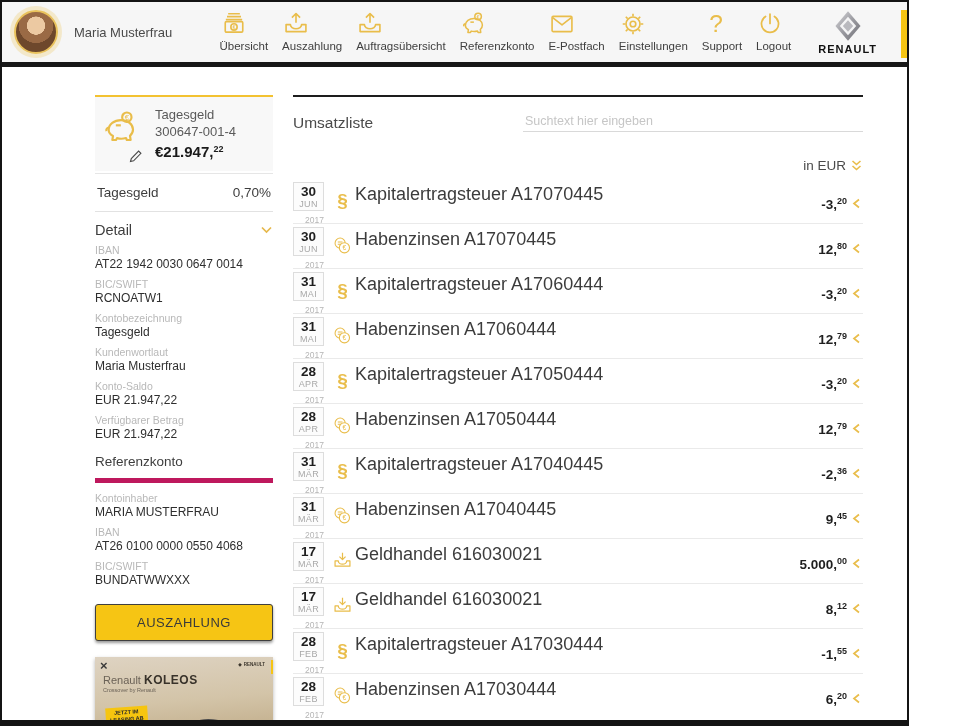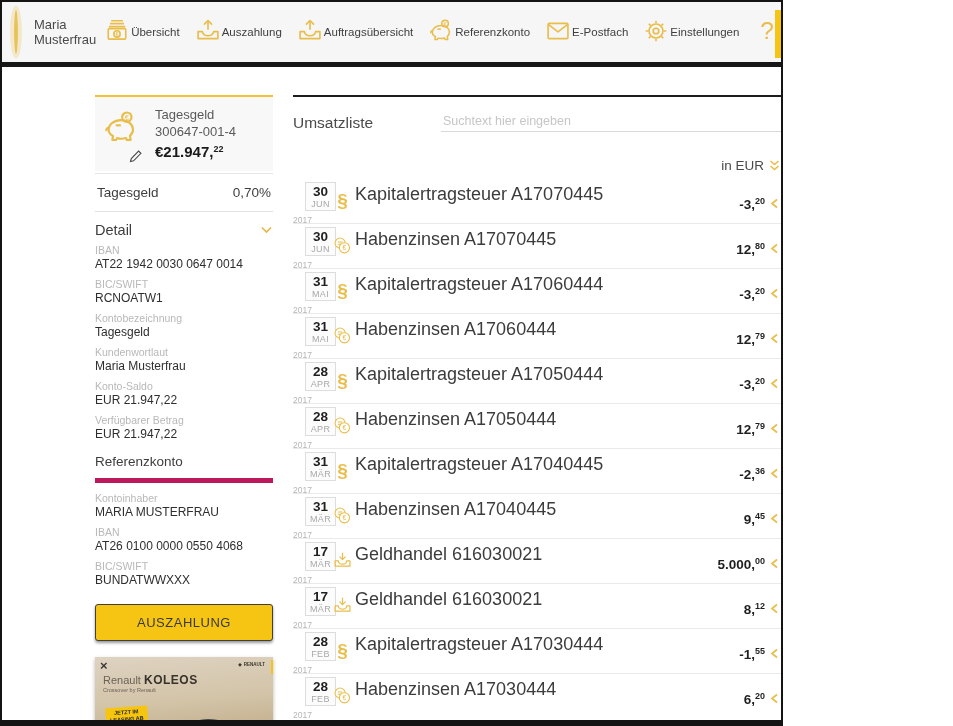--- a/index.html
+++ b/index.html
@@ -1,29 +1,29 @@
 <!DOCTYPE html>
 <html><head>
 <meta charset="utf-8">
 <style>
   * { box-sizing: border-box; margin: 0; padding: 0; }
   html,body { background:#fff; }
   body { font-family: "Liberation Sans", sans-serif; }
-  .frame { position:relative; width:783px; height:726px; border:2px solid #141414;
+  .frame { position:relative; width:909px; height:726px; border:2px solid #141414;
            border-bottom-width:6px; background:#fff; overflow:hidden; }
 
   
   .header { position:relative; height:65px; background:#f6f6f6; border-bottom:5px solid #171717;
             display:flex; align-items:center; padding:0 12px; }
   .avatar { width:44px; height:44px; border-radius:50%; border:2px solid #e9c25c;
             box-shadow:0 0 0 4px rgba(238,205,120,.35);
             background: radial-gradient(circle at 50% 34%, #ecc9a2 0 27%, #9a6a45 28% 52%, #6e482c 53% 100%); }
   .user-name { margin-left:16px; font-size:13px; color:#4a4a4a; }
   .nav { display:flex; margin-left:auto; margin-right:10px; align-items:flex-end; }
-  .nav-item { display:flex; flex-direction:row; align-items:center; padding:4px 7px 6px; cursor:pointer; }
+  .nav-item { display:flex; flex-direction:column; align-items:flex-start; padding:4px 7px 6px; cursor:pointer; }
   .nav-item svg { width:28px; height:28px; color:#e9bd4a; }
   .nav-item .nav-label { margin-top:2px; font-size:11.5px; color:#3f3f3f; white-space:nowrap; }
   .brand { display:flex; flex-direction:column; align-items:center; margin:0 18px 0 10px; }
   .brand svg { width:28px; height:32px; }
   .brand-name { font-size:11px; font-weight:bold; letter-spacing:1px; color:#111; margin-top:1px; }
   .header-strip { position:absolute; right:0; top:8px; width:6px; height:48px; background:#f6c514; }
 
   
   .content { display:flex; padding:28px 0 0 93px; }
 
@@ -74,25 +74,25 @@
   .search-input { width:100%; border:none; border-bottom:1px solid #d9d9d9; background:transparent;
                   font-family:inherit; font-size:12.5px; color:#444; padding:3px 2px; outline:none; }
   .search-input::placeholder { color:#c6c6c6; }
   .sort-row { display:flex; justify-content:flex-end; align-items:center; margin-top:26px; margin-bottom:6px; cursor:pointer; }
   .sort-label { font-size:13.5px; color:#4a4a4a; margin-right:4px; }
   .dbl-chev { width:13px; height:13px; color:#e9bd4a; }
 
   .tx-list { }
   .row { position:relative; height:45px; border-bottom:1px solid #eaeaea; cursor:pointer; }
   .tx-list .row:last-child { border-bottom:none; }
-  .datebox { position:absolute; left:12px; top:3px; width:31px; border:1px solid #ddd; background:#fcfcfc;
+  .datebox { position:absolute; left:0; top:3px; width:31px; border:1px solid #ddd; background:#fcfcfc;
              text-align:center; padding:1px 0; }
   .datebox .day { font-size:13.5px; font-weight:bold; color:#1f1f1f; line-height:15px; }
   .datebox .mon { font-size:9px; color:#a8a8a8; line-height:10px; letter-spacing:.3px; }
-  .yearbox { position:absolute; left:0; top:36px; width:31px; text-align:left; font-size:8.5px; color:#b5b5b5; }
+  .yearbox { position:absolute; left:0; top:36px; width:31px; text-align:right; font-size:8.5px; color:#b5b5b5; }
   .row-icon { position:absolute; left:39px; top:11px; width:21px; height:21px; color:#e9bd4a; }
   .row-icon.para { font-size:19px; font-weight:bold; color:#e9bd4a; line-height:21px; text-align:center; }
   .row-label { margin-left:62px; padding-top:5px; font-size:18px; color:#3c3c3c; }
   .row-amount { position:absolute; right:16px; top:17px; font-size:13.5px; font-weight:bold; color:#1f1f1f; }
   .row-chevron { position:absolute; right:2px; top:19px; width:9px; height:11px; color:#e9bd4a; }
 </style>
 </head>
 <body>
 
 <svg width="0" height="0" style="position:absolute">

